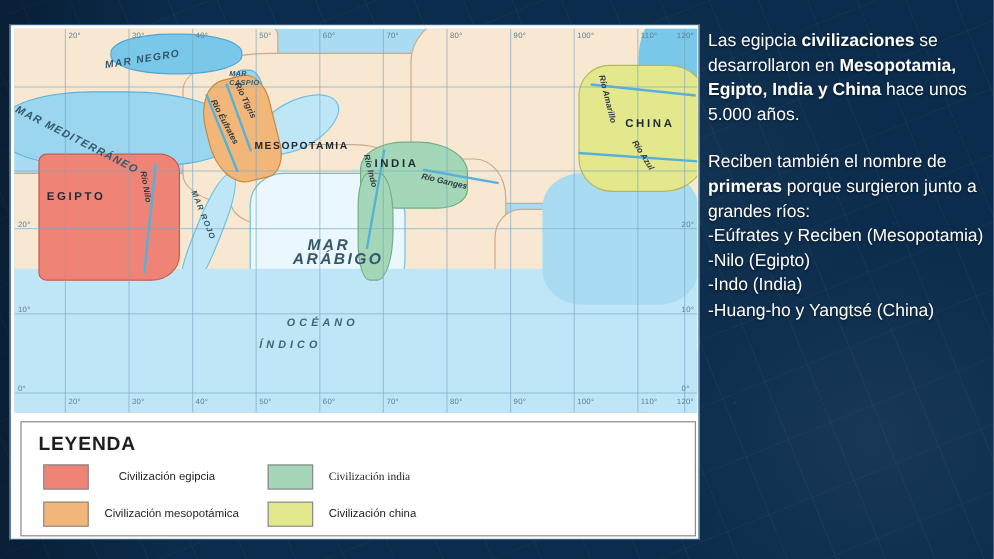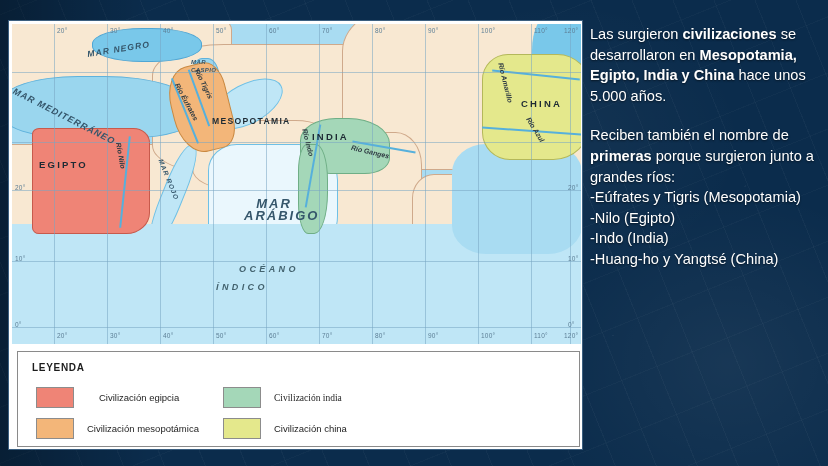--- a/index.html
+++ b/index.html
@@ -107,21 +107,21 @@
   .river-line{ position:absolute; background:#5ab2dc; }
 
   
   #legend{
     position:absolute; left:8px; top:330px; width:563px; height:96px;
     background:#fff;
     border:1px solid #8a8a8a;
   }
   #legend-title{
     position:absolute; left:14px; top:10px;
-    font-size:10px; font-weight:700; color:#1d1d1d; letter-spacing:.7px;text-align:right;
+    font-size:16px; font-weight:700; color:#1d1d1d; letter-spacing:.7px;text-align:right;
   }
   .leg-row{ position:absolute; display:flex; align-items:center; }
   .leg-sw{
     width:38px; height:21px; border:1px solid #8c8c8c; flex:none;
   }
   .leg-tx{
     margin-left:13px; font-size:9.5px; color:#1d1d1d; white-space:nowrap;
   }
 
   
@@ -274,26 +274,26 @@
 
     <div class="leg-row" style="left:205px; top:66px;">
       <span class="leg-sw" style="background:#e4e88c;"></span>
       <span class="leg-tx">Civilización china</span>
     </div>
   </div>
 </div>
 
 <div id="text-col">
   <p>
-    <span>Las surgieron </span><b>civilizaciones</b><span> se desarrollaron en </span><b>Mesopotamia, Egipto, India y China</b><span> hace unos 5.000 años.</span>
+    <span>Las egipcia </span><b>civilizaciones</b><span> se desarrollaron en </span><b>Mesopotamia, Egipto, India y China</b><span> hace unos 5.000 años.</span>
   </p>
 
   <div class="gap"></div>
 
   <p>
     <span>Reciben también el nombre de </span><b>primeras</b><span> porque surgieron junto a grandes ríos:</span>
   </p>
 
-  <p>-Eúfrates y Tigris (Mesopotamia)</p>
+  <p>-Eúfrates y Reciben (Mesopotamia)</p>
   <p>-Nilo (Egipto)</p>
   <p>-Indo (India)</p>
   <p>-Huang-ho y Yangtsé (China)</p>
 </div>
 
 </body></html>

